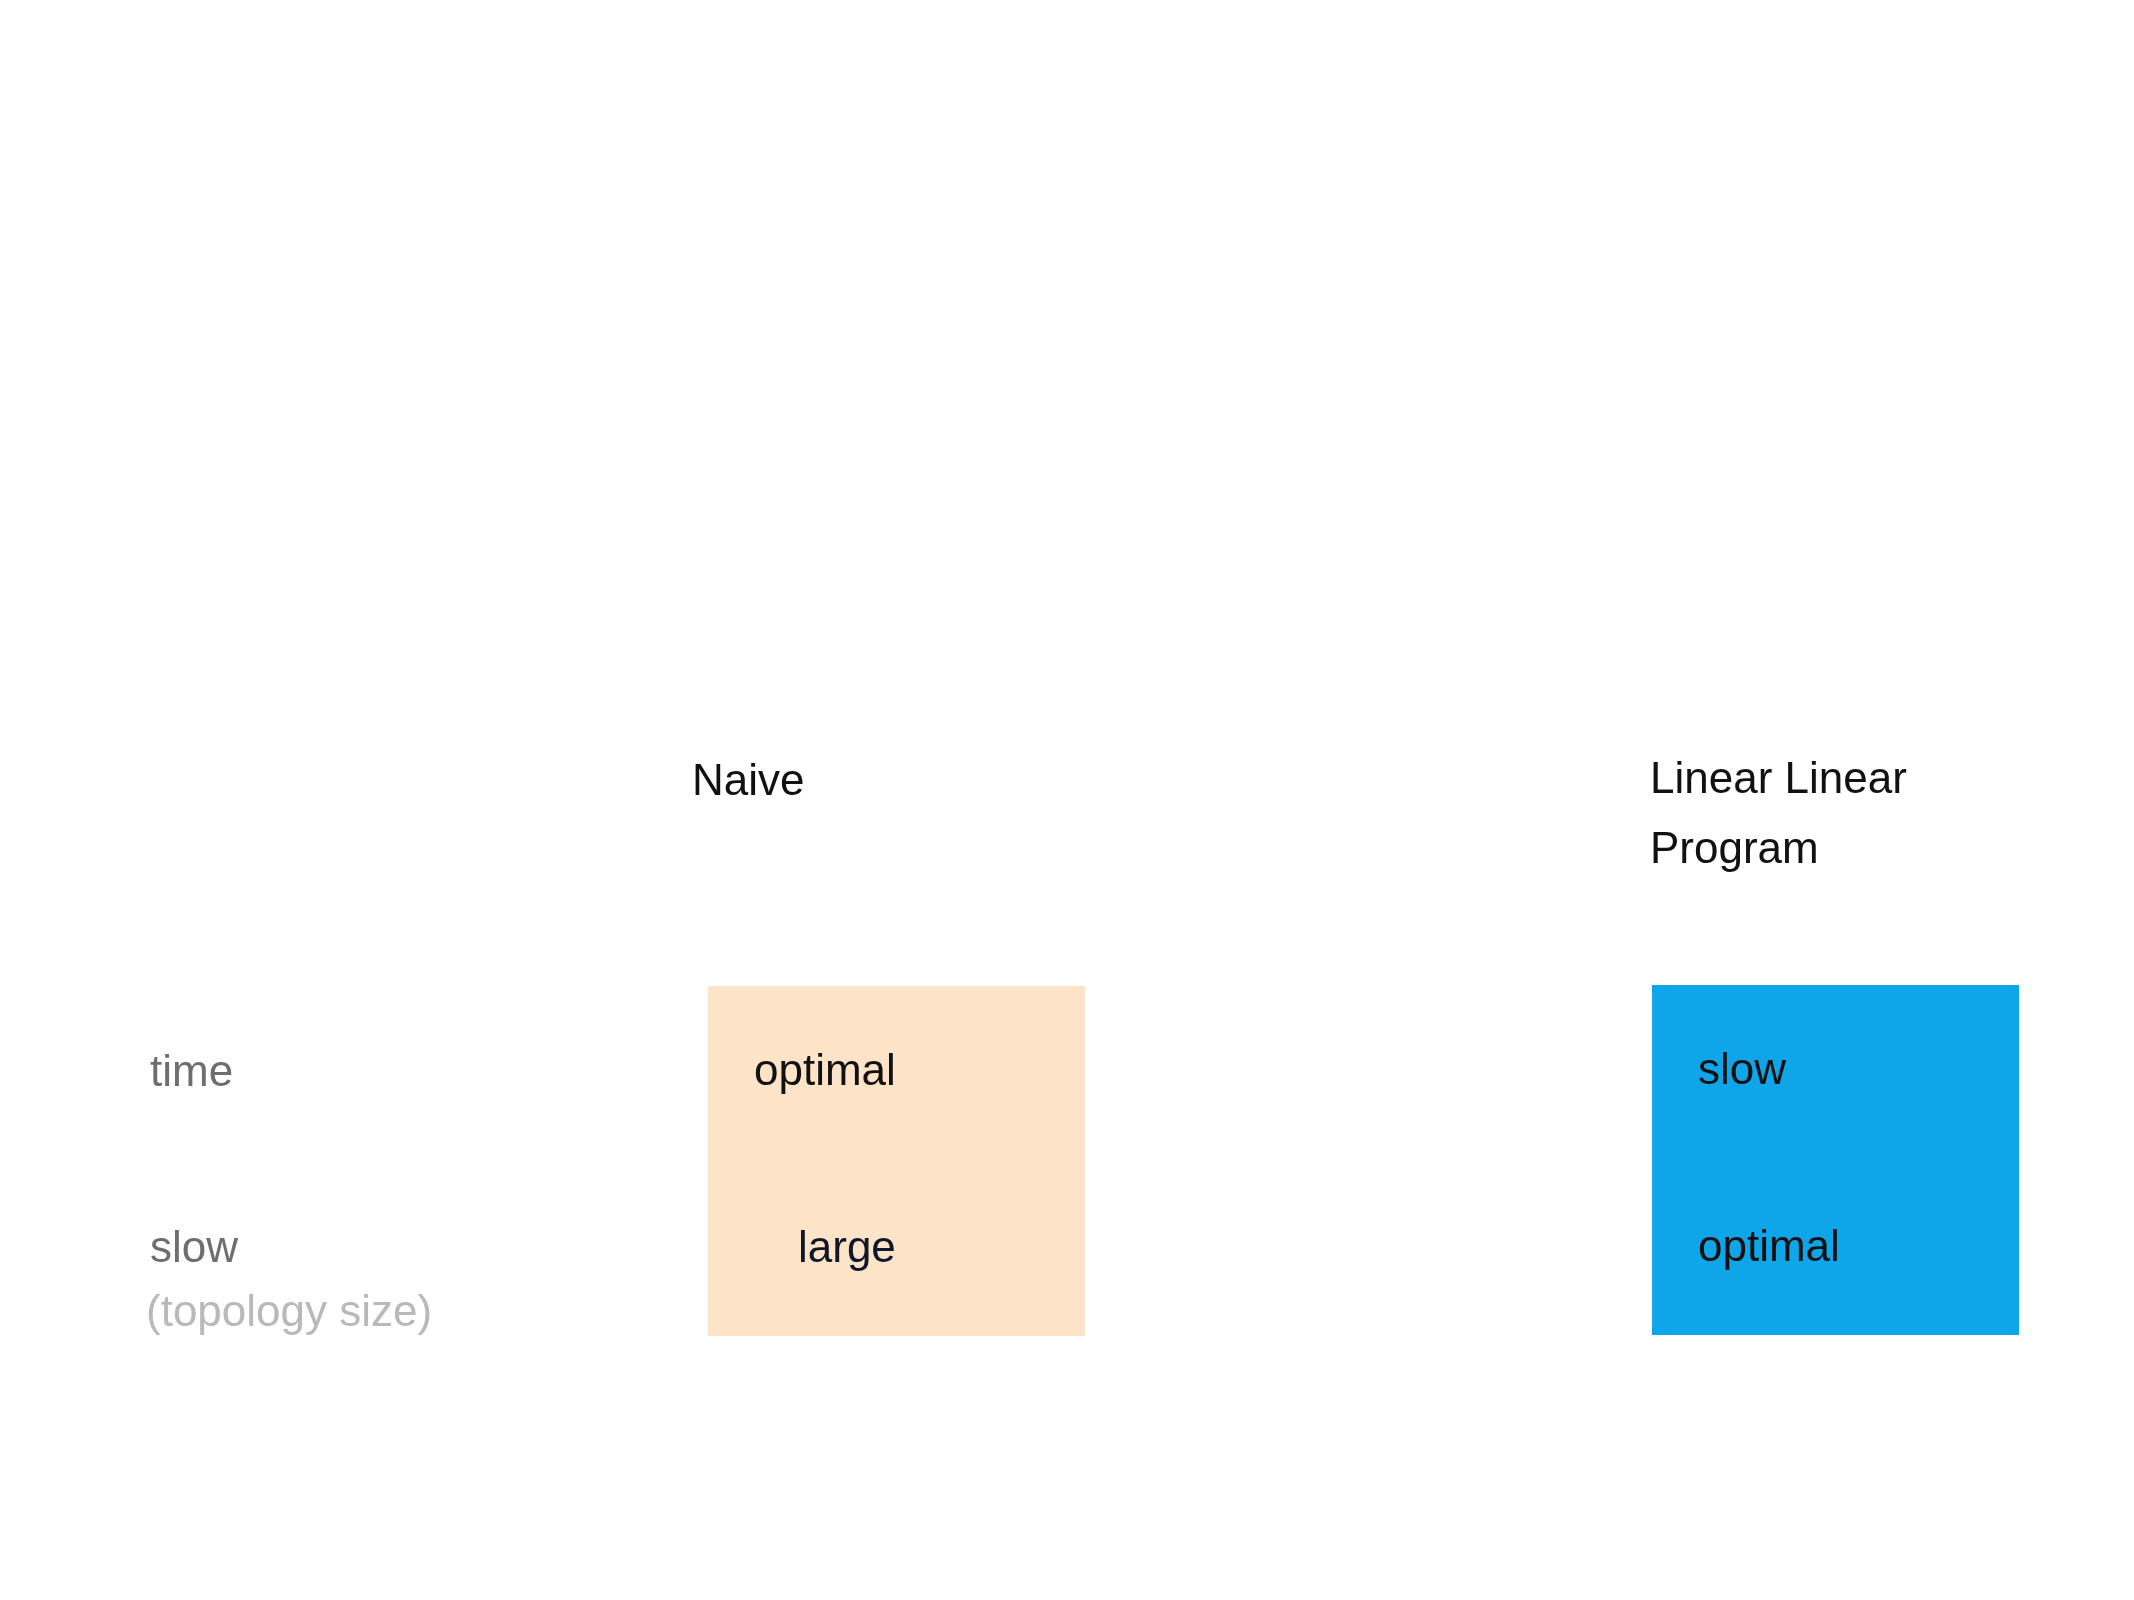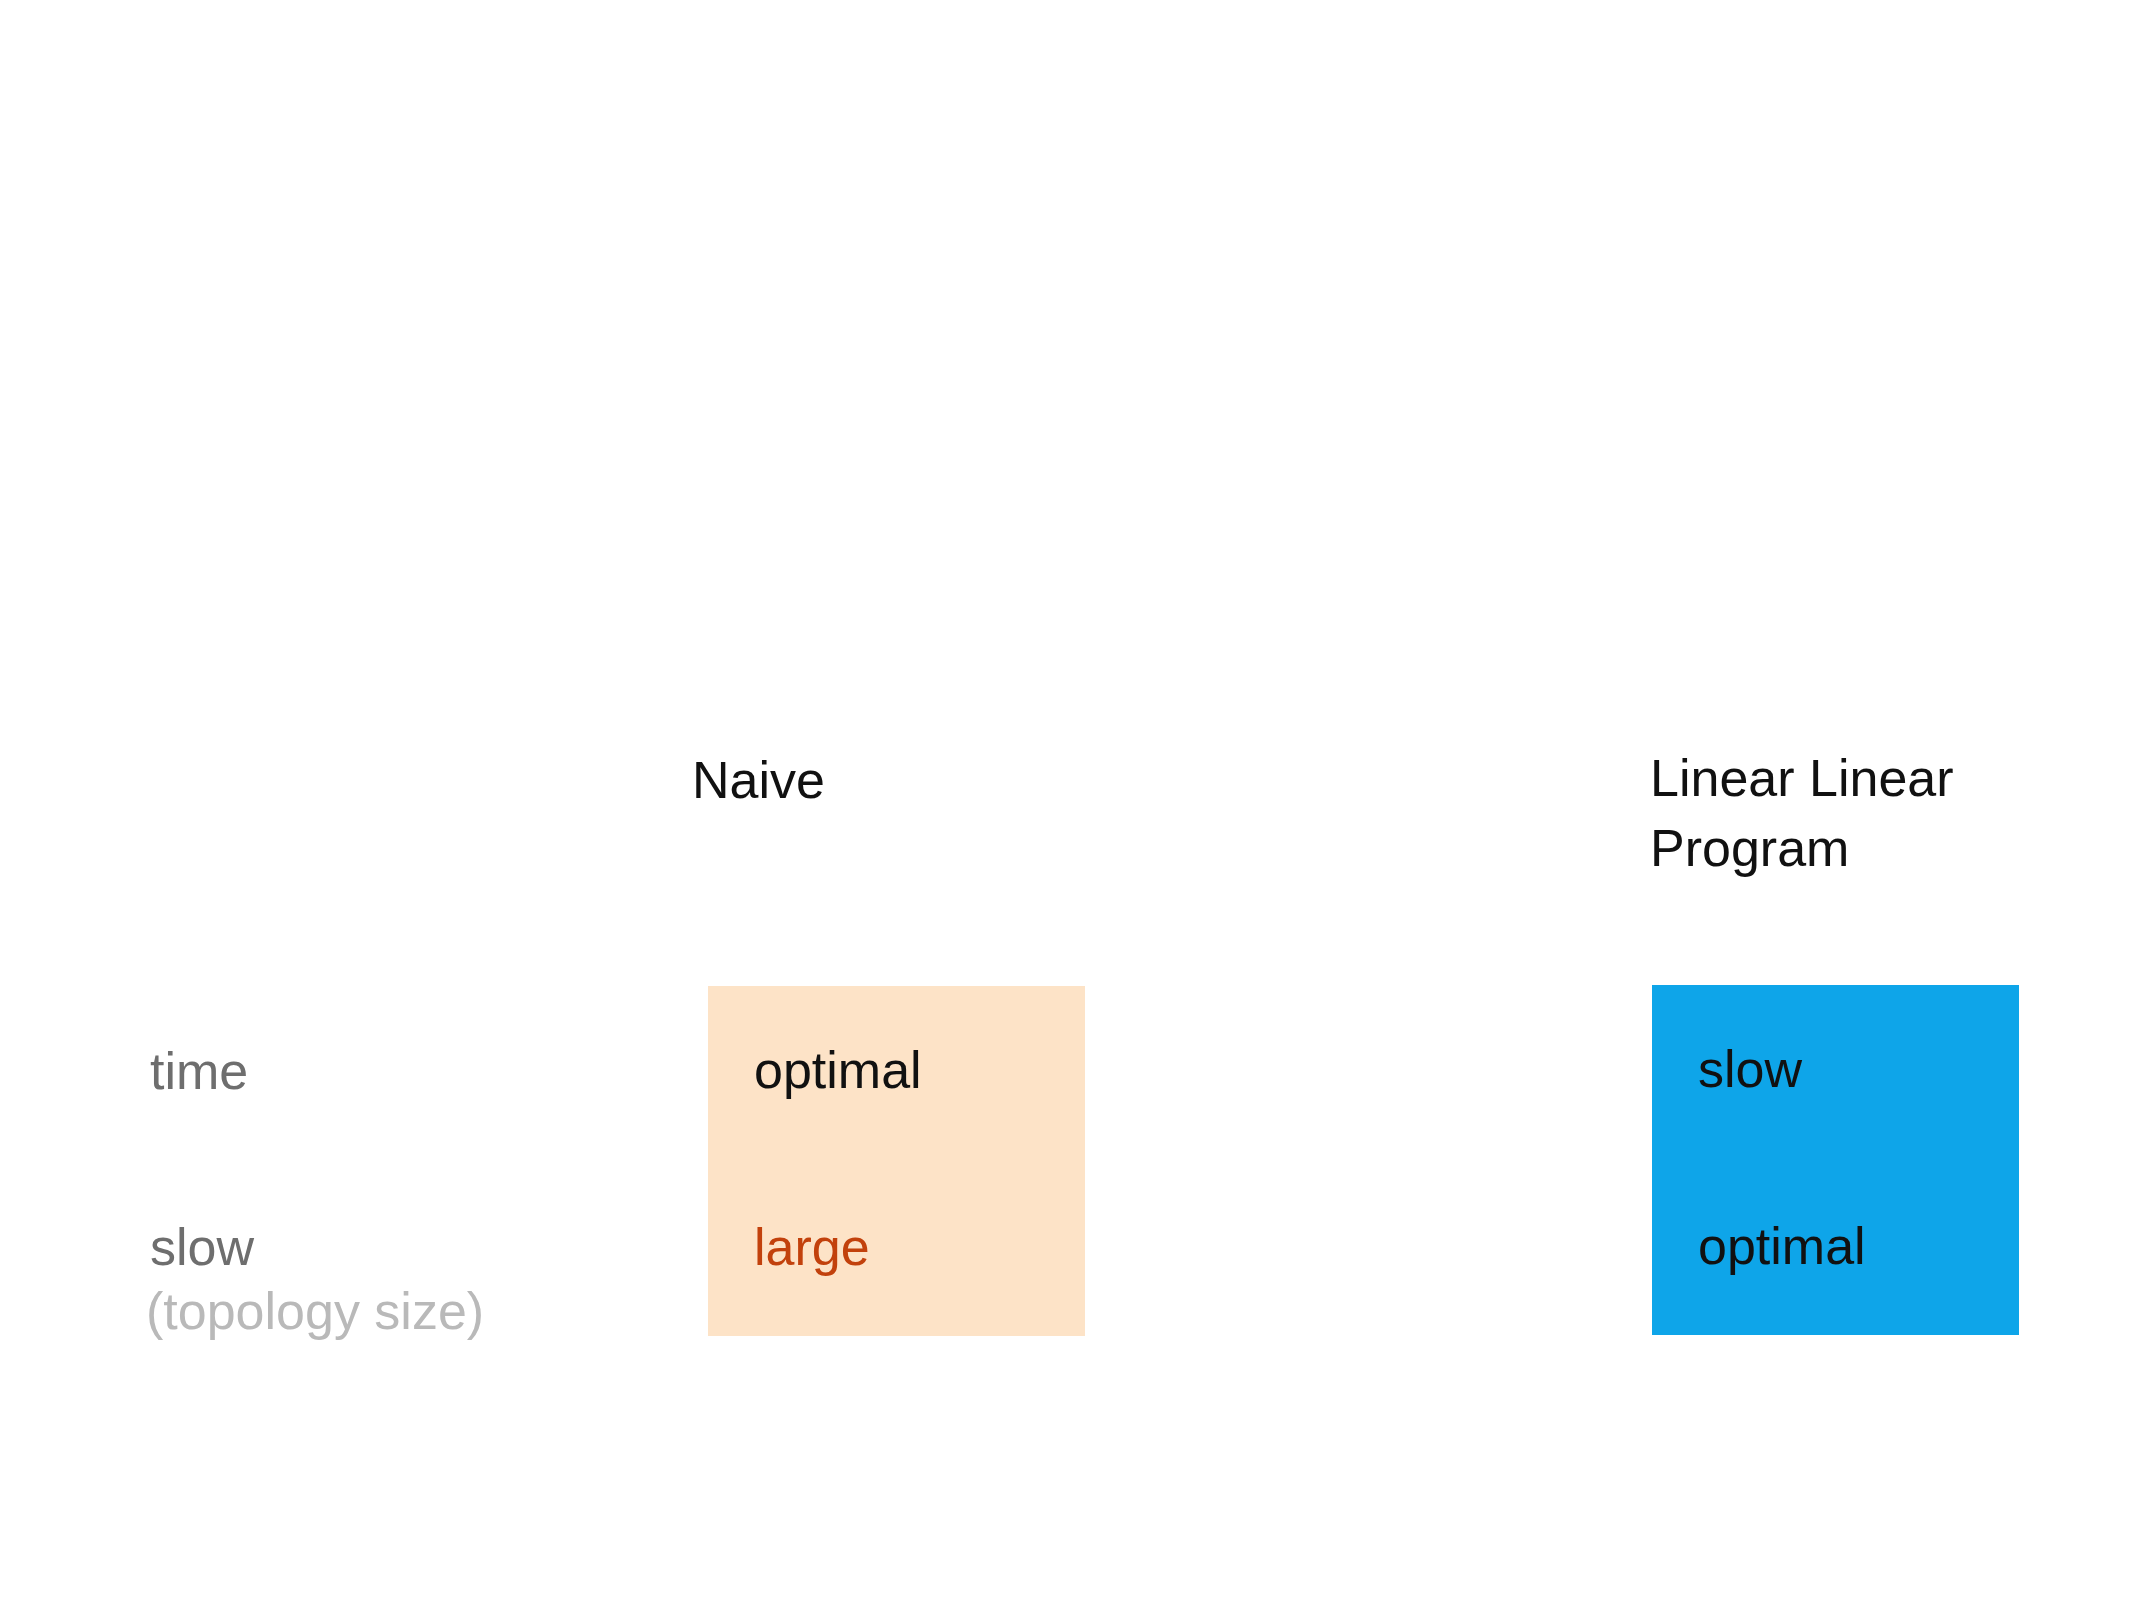--- a/index.html
+++ b/index.html
@@ -7,21 +7,21 @@
     padding: 0;
     background: #ffffff;
   }
   .slide {
     position: relative;
     width: 2134px;
     height: 1600px;
     background: #ffffff;
     overflow: hidden;
     font-family: "Liberation Sans", sans-serif;
-    font-size: 52px;
+    font-size: 44px;
     line-height: 70px;
     color: #111111;
   }
   .abs { position: absolute; }
 
   .col-header {
     white-space: normal;
   }
   .col-header.col-1 {
     left: 692px;
@@ -82,21 +82,21 @@
   <div class="abs col-header col-2" style="color: rgb(17, 17, 17);">Linear Linear Program</div>
 
   <div class="abs row-label row-time" style="color: rgb(110, 110, 110);">time</div>
 
   <div class="abs row-label row-space" style="color: rgb(110, 110, 110);">slow</div>
 
   <div class="abs row-sublabel" style="color: rgb(185, 185, 185);">(topology size)</div>
 
   <div class="cell-box box-1" style="background-color: rgb(253, 227, 199);">
     <div class="cell-text cell-row-1" style="color: rgb(17, 17, 17);">optimal</div>
-    <div class="cell-text cell-row-2" style="color: #c2410c;">large</div>
+    <div class="cell-text cell-row-2" style="color: #0f172a; margin-left: 44px;">large</div>
   </div>
 
   <div class="cell-box box-2" style="background-color: #0ea5e9;">
     <div class="cell-text cell-row-1" style="color: rgb(17, 17, 17);">slow</div>
     <div class="cell-text cell-row-2" style="color: rgb(17, 17, 17);">optimal</div>
   </div>
 
 </div>
 
 </body></html>

